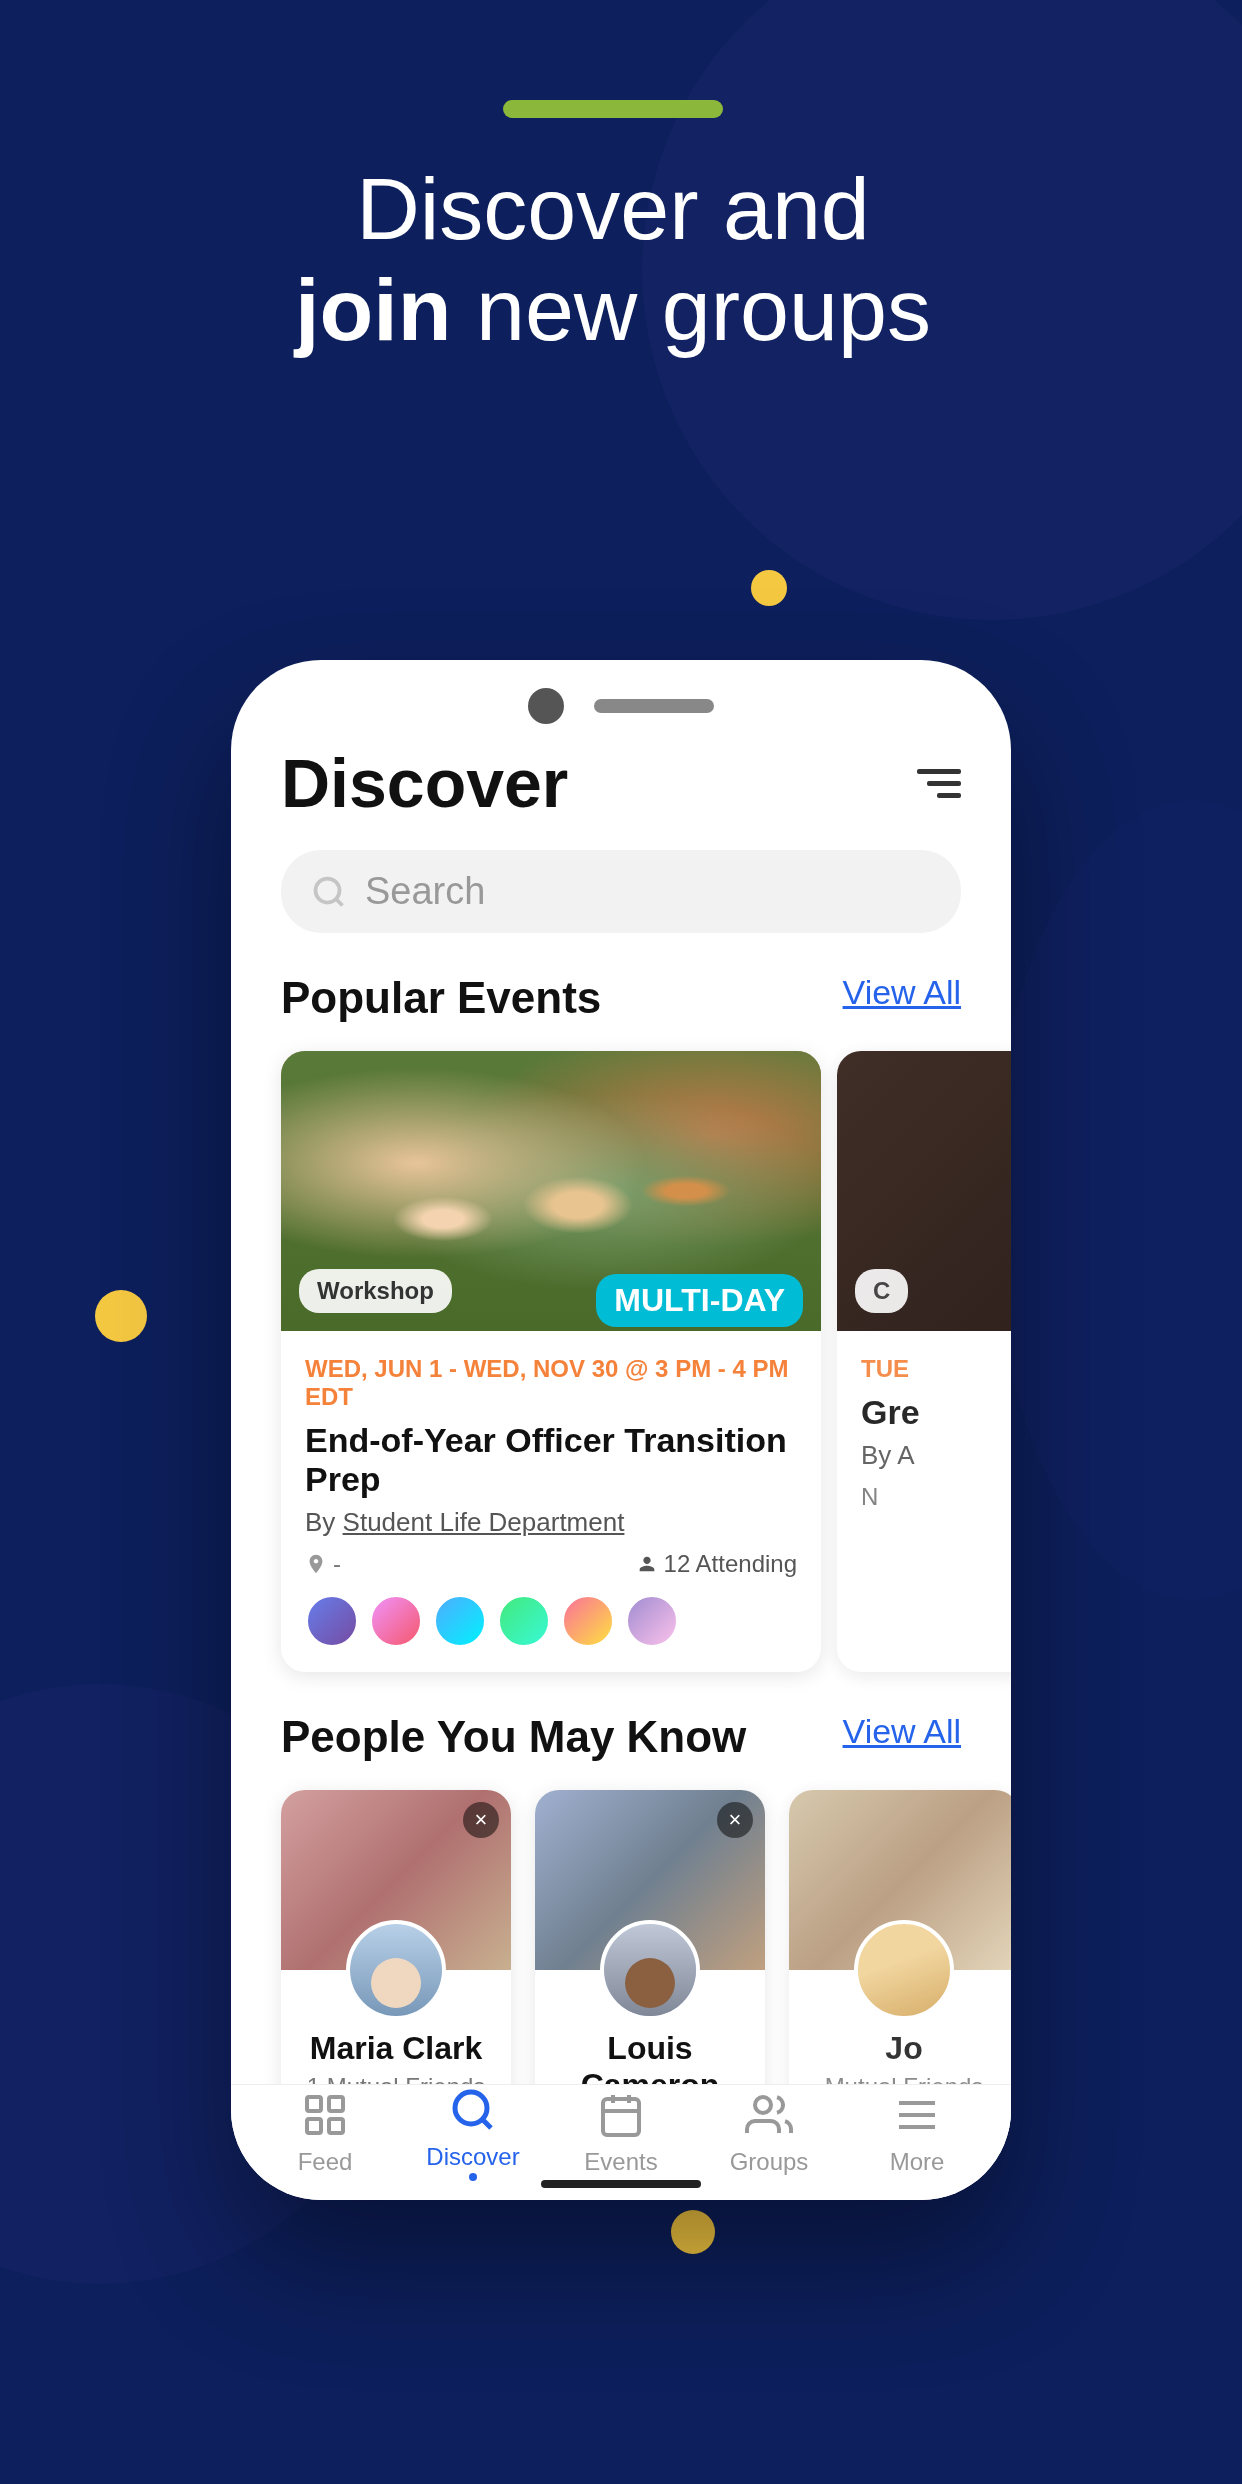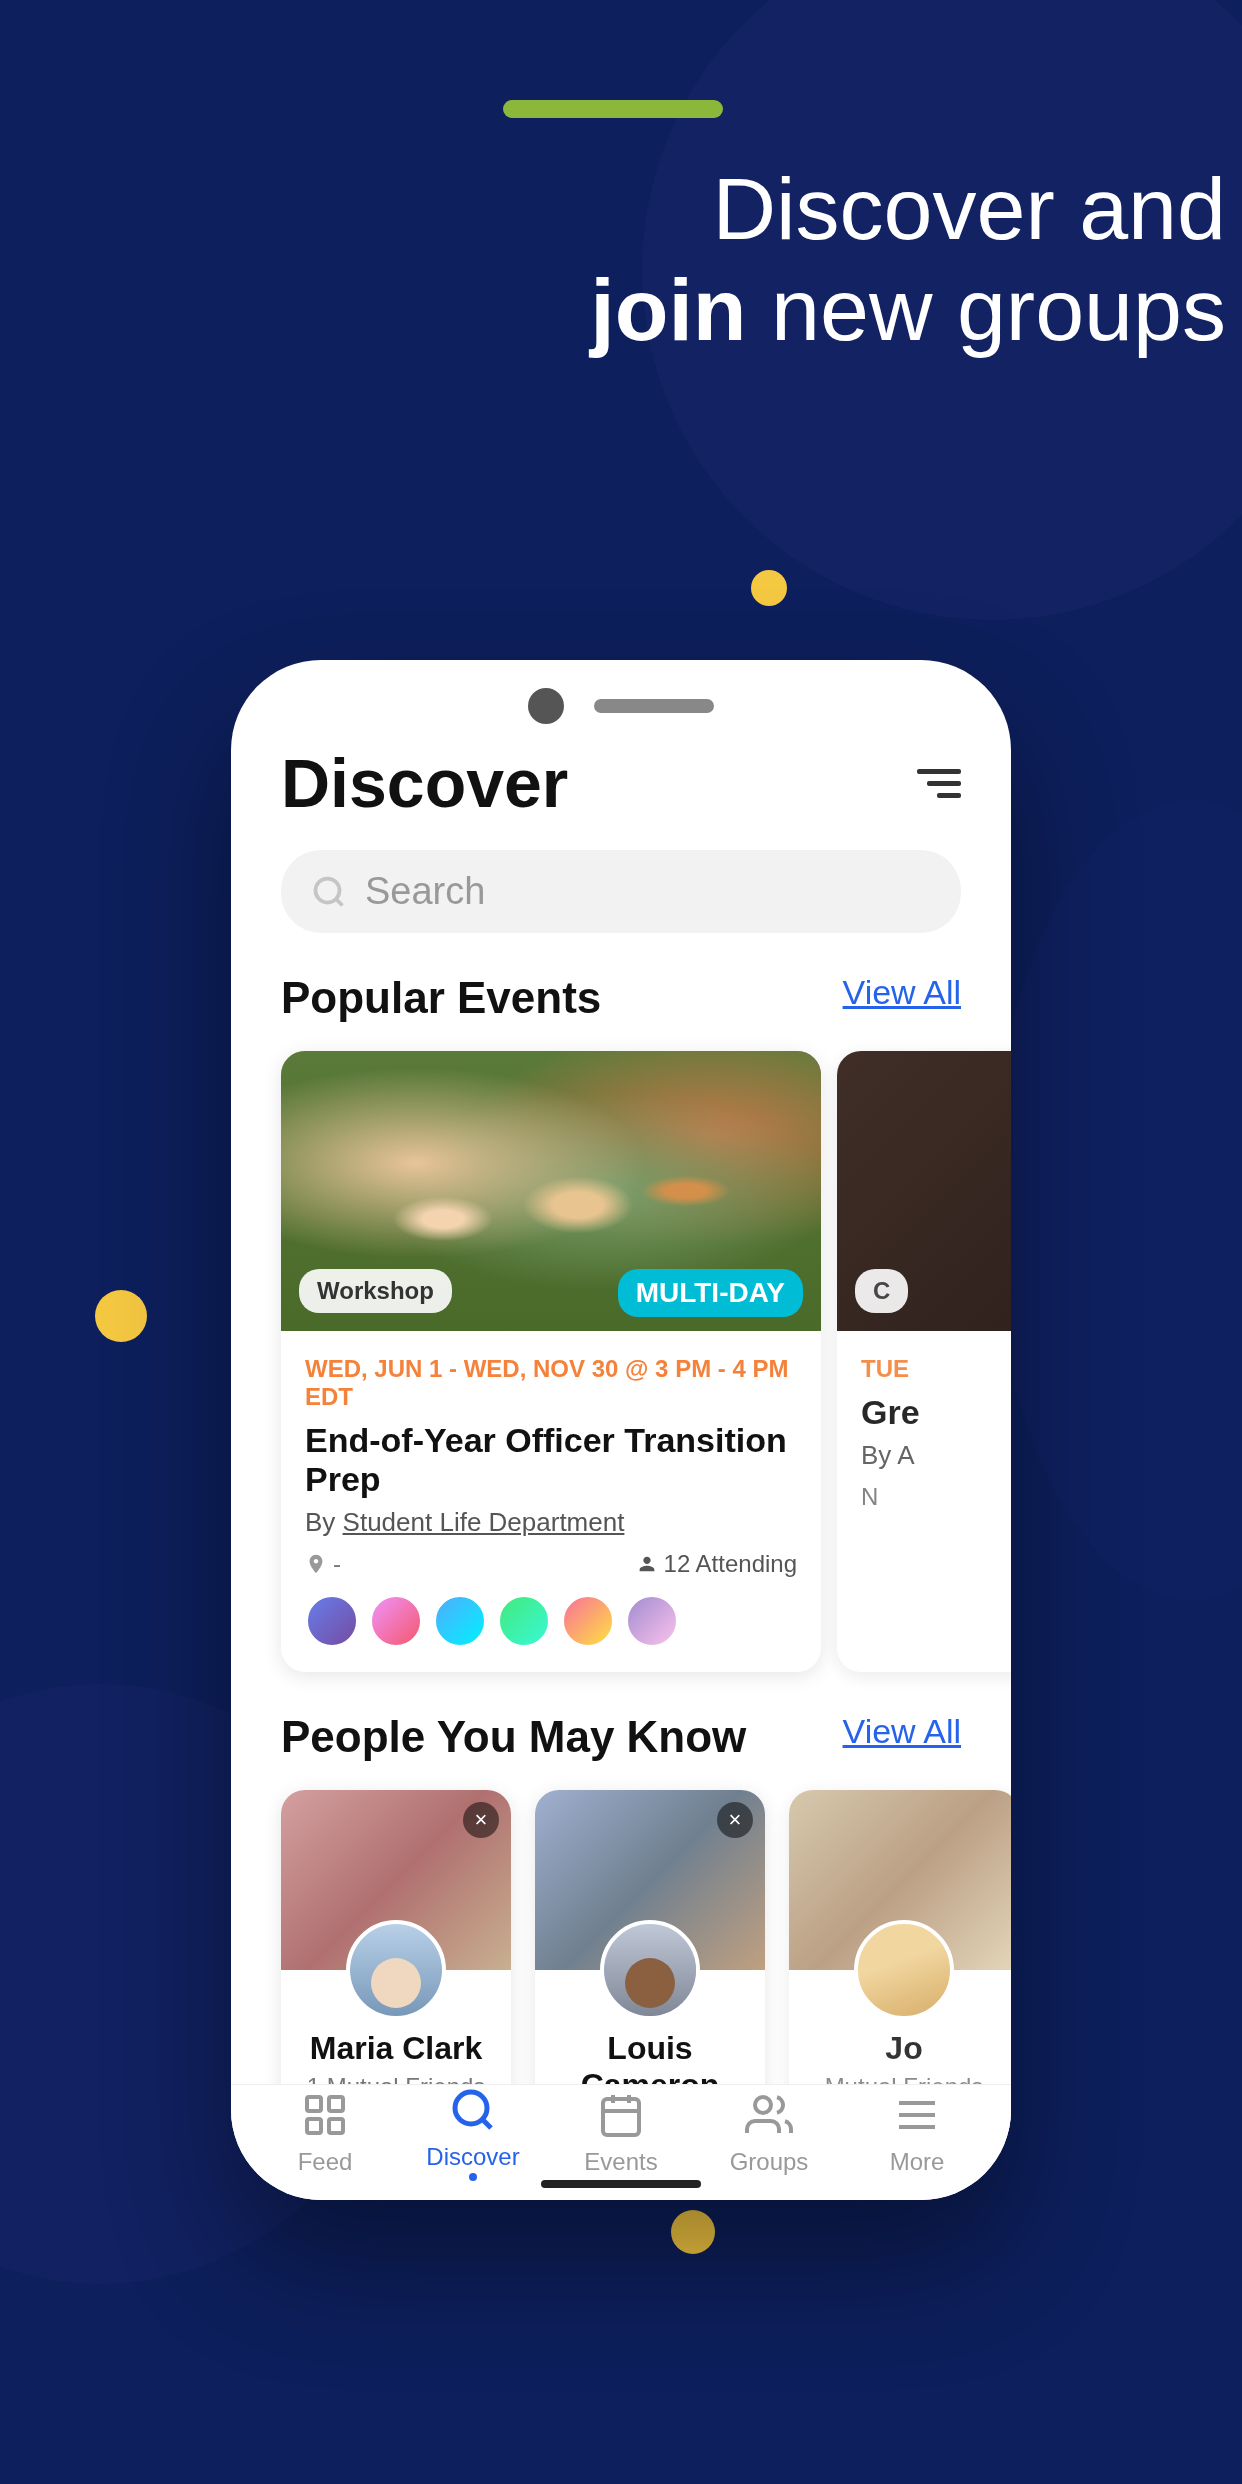--- a/index.html
+++ b/index.html
@@ -44,21 +44,21 @@
       border-radius: 50%;
       opacity: 0.4;
     }
 
     
     .hero {
       position: absolute;
       top: 100px;
       left: 0;
       right: 16px;
-      text-align: right;
+      text-align: center;
       z-index: 2;
     }
 
     .hero-accent-line {
       width: 220px;
       height: 18px;
       background: #8bb83a;
       border-radius: 9px;
       margin: 0 auto 40px auto;
     }
@@ -277,27 +277,27 @@
       font-weight: 600;
     }
 
     .badge-workshop {
       background: rgba(255,255,255,0.9);
       color: #333;
     }
 
     .badge-multiday {
       position: absolute;
-      bottom: 14px;
+      bottom: 4px;
       right: 18px;
       background: #00bcd4;
       color: white;
       padding: 8px 18px;
       border-radius: 20px;
-      font-size: 28px;
+      font-size: 32px;
       font-weight: 600;
     }
 
     .event-info {
       padding: 24px;
     }
 
     .event-date {
       font-size: 24px;
       color: #f5823a;

